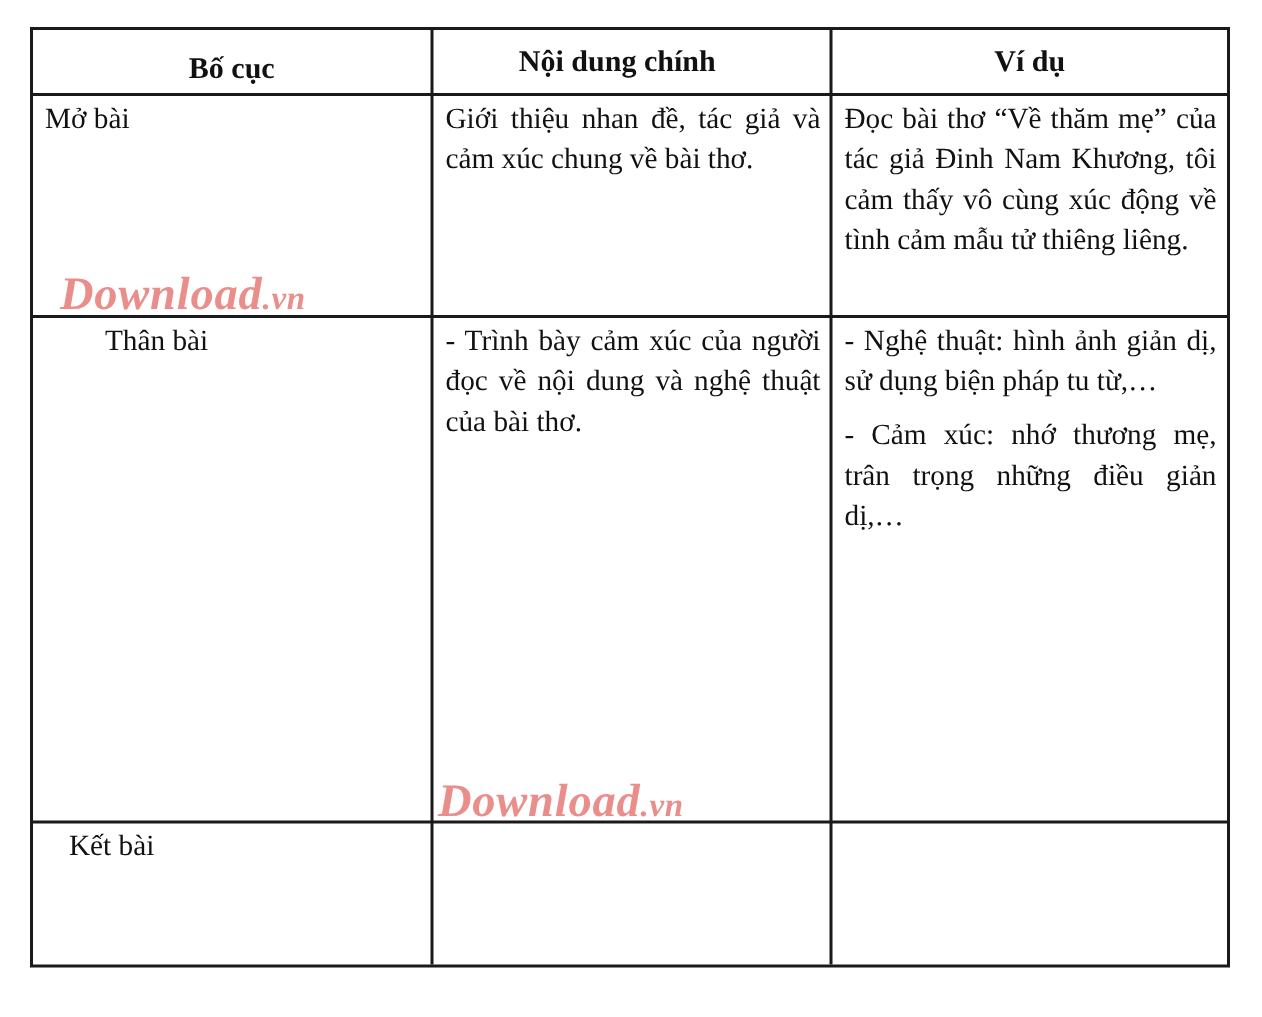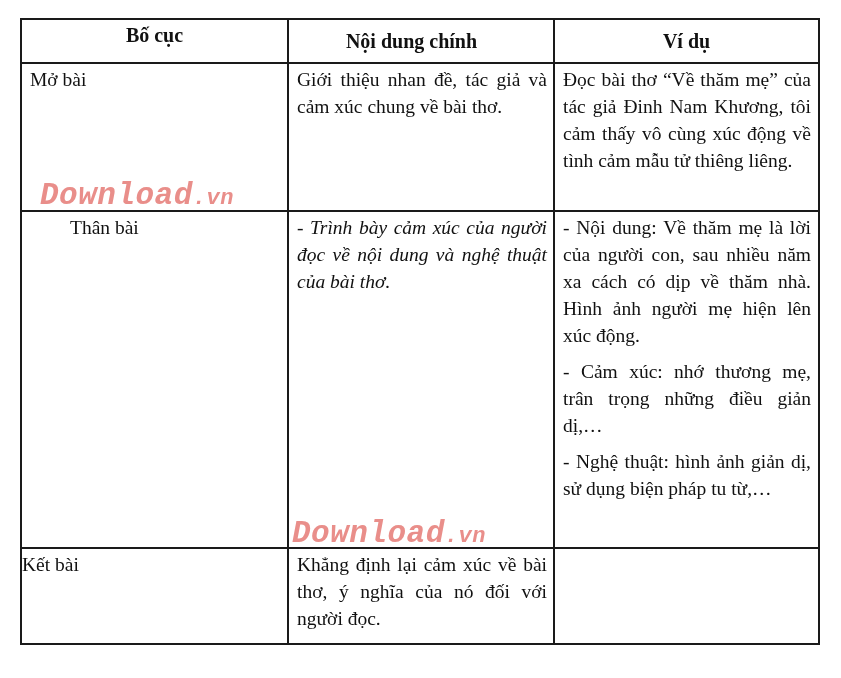--- a/index.html
+++ b/index.html
@@ -6,62 +6,58 @@
     body { width: 841px; height: 678px; position: relative; overflow: hidden;
            font-family: "Liberation Serif", serif; color: #111; }
     .tbl { position: absolute; left: 20px; top: 18px; width: 800px; height: 627px;
            border: 2px solid #1a1a1a; box-sizing: border-box; }
     .hline { position: absolute; left: 0; right: 0; height: 2px; background: #1a1a1a; }
     .vline { position: absolute; top: 0; bottom: 0; width: 2px; background: #1a1a1a; }
     .cell { position: absolute; box-sizing: border-box; font-size: 19.5px; line-height: 27px; }
     .hdr { font-weight: bold; text-align: center; font-size: 20px; top: 0; height: 43px; line-height: 30px; padding-top: 0px; }
     .just { text-align: justify; }
     .para { margin: 0 0 9px 0; }
-    .wm { position: absolute; font-family: Liberation Mono, monospace; font-weight: bold;
+    .wm { position: absolute; font-family: Liberation Serif, serif; font-weight: bold;
           font-style: italic; color: #e67b76; opacity: 0.85; letter-spacing: 0.5px; }
     .wm .big { font-size: 31px; }
     .wm .small { font-size: 22px; }
   </style>
 </head>
 <body>
 
 <div class="tbl">
 
   <div class="hline" style="top:42px;"></div>
   <div class="hline" style="top:190px;"></div>
   <div class="hline" style="top:527px;"></div>
   <div class="vline" style="left:265px;"></div>
   <div class="vline" style="left:531px;"></div>
 
-  <div class="cell hdr" style="left:0; width:265px; padding-top:0;">Bố cục</div>
+  <div class="cell hdr" style="left:0; width:265px; padding-top:11px;">Bố cục</div>
   <div class="cell hdr" style="left:267px; width:245px; padding-top:6px;">Nội dung chính</div>
   <div class="cell" style="left:8px; top:46px; width:250px;">Mở bài</div>
 
   <div class="cell hdr" style="left:533px; width:263px; padding-top:6px;">Ví dụ</div>
   <div class="cell just" style="left:275px; top:46px; width:250px;">
     <p class="para">Giới thiệu nhan đề, tác giả và cảm xúc chung về bài thơ.</p>
   </div>
   <div class="cell just" style="left:541px; top:46px; width:248px;">
     <p class="para">Đọc bài thơ “Về thăm mẹ” của tác giả Đinh Nam Khương, tôi cảm thấy vô cùng xúc động về tình cảm mẫu tử thiêng liêng.</p>
   </div>
 
   <div class="cell" style="left:8px; top:194px; width:250px;margin-left:40px;">Thân bài</div>
   <div class="cell just" style="left:275px; top:194px; width:250px;">
-    <p class="para" style="margin-bottom:7px;font-style:italic;">- Trình bày cảm xúc của người đọc về nội dung và nghệ thuật của bài thơ.</p>
+    <p class="para" style="margin-bottom:7px;">- Trình bày cảm xúc của người đọc về nội dung và nghệ thuật của bài thơ.</p>
   </div>
   <div class="cell just" style="left:541px; top:194px; width:248px;">
-    <p class="para">- Nội dung: Về thăm mẹ là lời của người con, sau nhiều năm xa cách có dịp về thăm nhà. Hình ảnh người mẹ hiện lên xúc động.</p>
+    <p class="para">- Nghệ thuật: hình ảnh giản dị, sử dụng biện pháp tu từ,…</p>
     <p class="para">- Cảm xúc: nhớ thương mẹ, trân trọng những điều giản dị,…</p>
-    <p class="para">- Nghệ thuật: hình ảnh giản dị, sử dụng biện pháp tu từ,…</p>
   </div>
 
-  <div class="cell" style="left:0; top:531px; width:250px;">Kết bài</div>
-  <div class="cell just" style="left:275px; top:531px; width:250px;">
-    <p class="para">Khẳng định lại cảm xúc về bài thơ, ý nghĩa của nó đối với người đọc.</p>
-  </div>
+  <div class="cell" style="left:24px; top:531px; width:250px;">Kết bài</div>
 </div>
 
 <div class="wm" style="left:40px; top:178px;">
   <span class="big">Download</span><span class="small">.vn</span>
 </div>
 <div class="wm" style="left:292px; top:516px;">
   <span class="big">Download</span><span class="small">.vn</span>
 </div>
 
 </body></html>

